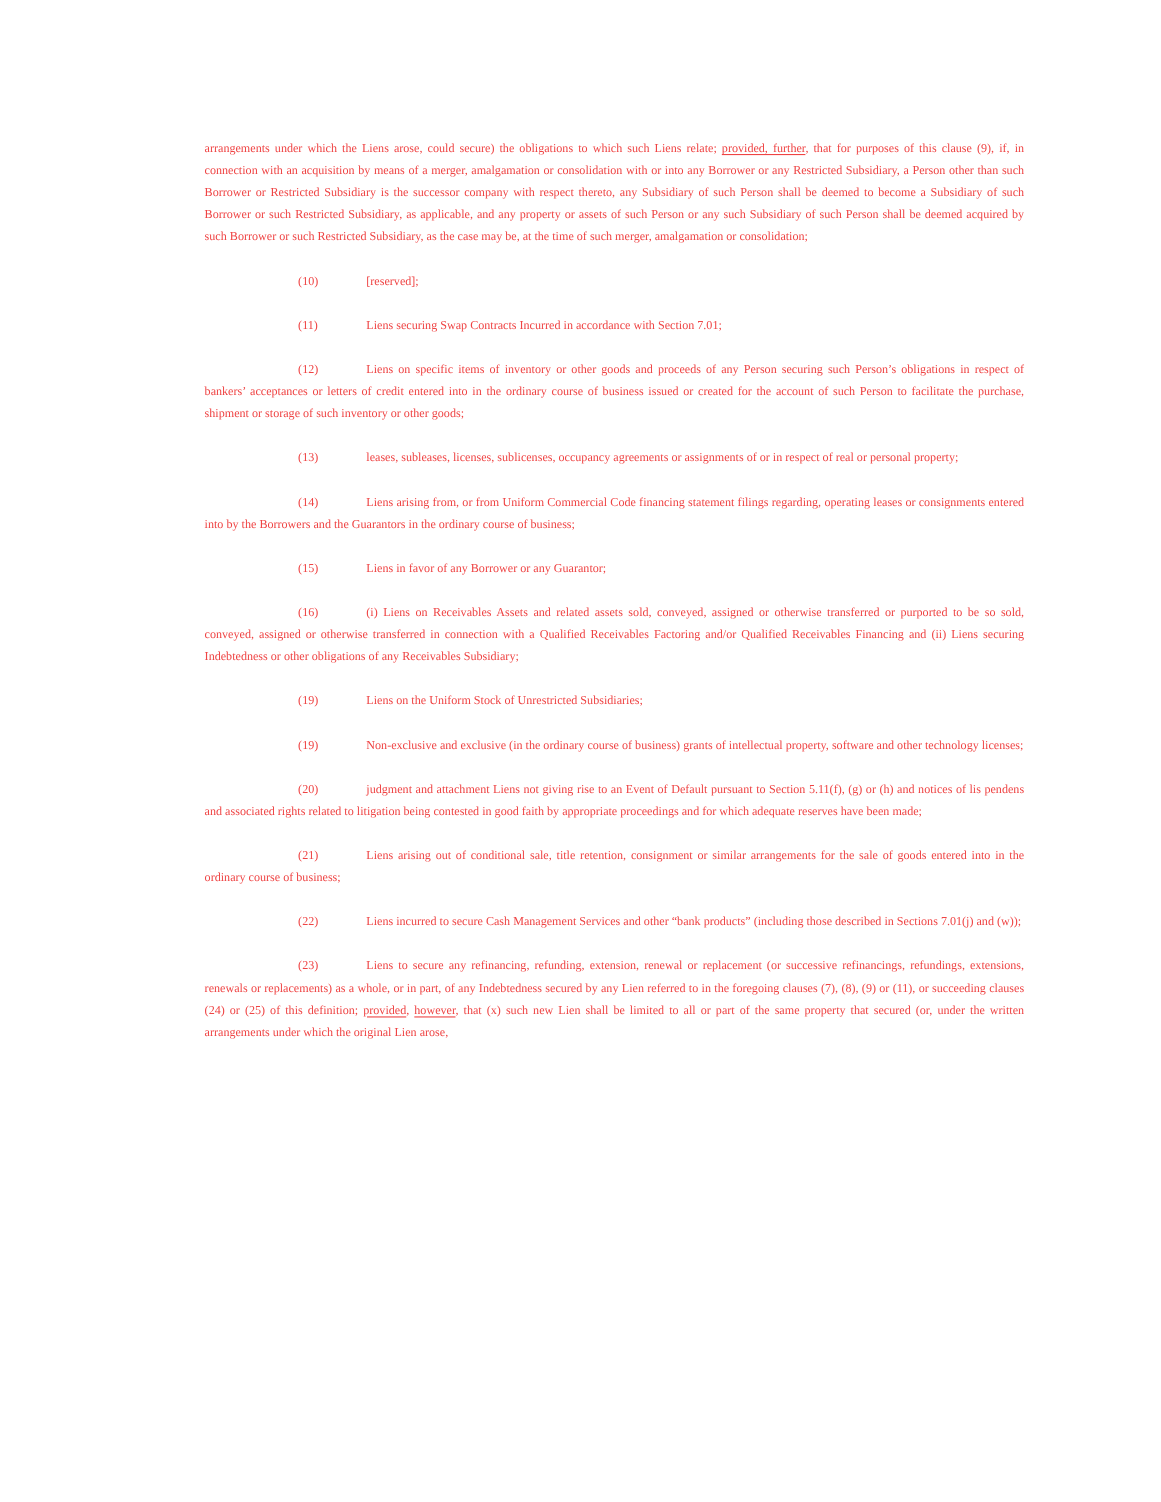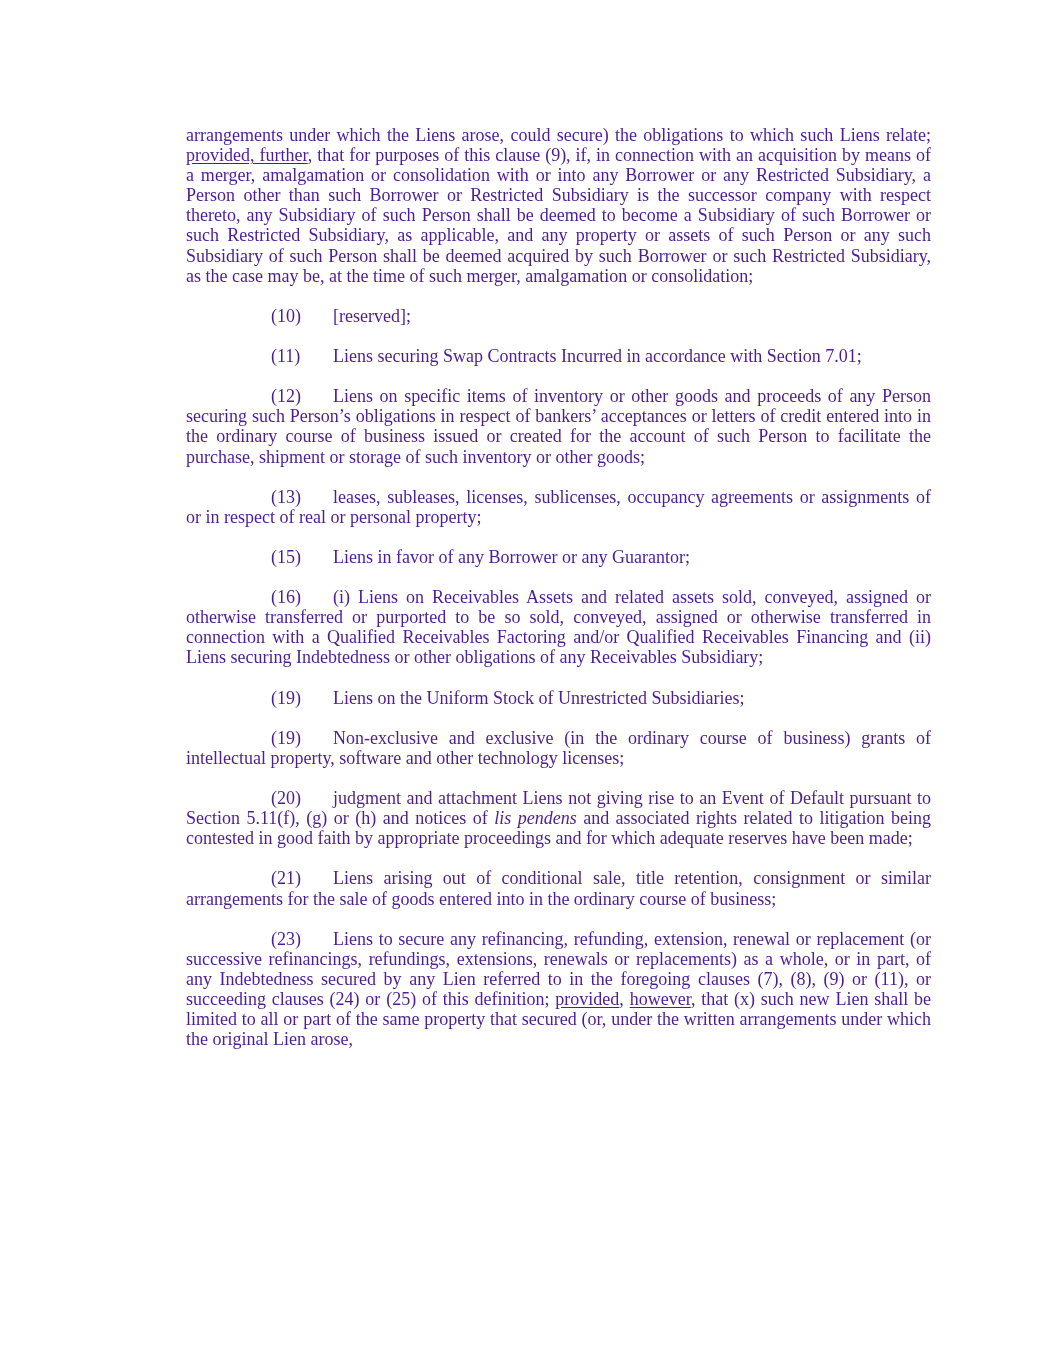--- a/index.html
+++ b/index.html
@@ -12,43 +12,43 @@
     height: 1365px;
     position: relative;
     overflow: hidden;
   }
   .page {
     position: absolute;
     left: 186px;
     top: 125px;
     width: 745px;
     font-family: "Liberation Serif", "DejaVu Serif", serif;
-    font-size: 18px;
+    font-size: 11px;
     line-height: 20.1px;
-    color: #4c1d95;
+    color: #ef4444;
   }
   .para {
     margin: 0 0 20.1px 0;
     text-align: justify;
     text-justify: inter-word;
   }
   .para.indent {
     text-indent: 62px;
   }
   .num {
     display: inline-block;
     width: 62px;
     text-indent: 0;
     margin-left: 23px;
   }
   .u {
     text-decoration: underline;
     text-underline-offset: 2px;
   }
-  .i { font-style: italic; }
+  .i { }
 </style>
 </head>
 <body>
 
 <div class="page">
 
   <p class="para">
     <span>arrangements under which the Liens arose, could secure) the obligations to which such Liens relate; </span><span class="u">provided, further</span><span>, that for purposes of this clause (9), if, in connection with an acquisition by means of a merger, amalgamation or consolidation with or into any Borrower or any Restricted Subsidiary, a Person other than such Borrower or Restricted Subsidiary is the successor company with respect thereto, any Subsidiary of such Person shall be deemed to become a Subsidiary of such Borrower or such Restricted Subsidiary, as applicable, and any property or assets of such Person or any such Subsidiary of such Person shall be deemed acquired by such Borrower or such Restricted Subsidiary, as the case may be, at the time of such merger, amalgamation or consolidation;</span>
   </p>
 
@@ -61,20 +61,23 @@
   </p>
 
   <p class="para indent">
     <span class="num">(12)</span><span>Liens on specific items of inventory or other goods and proceeds of any Person securing such Person’s obligations in respect of bankers’ acceptances or letters of credit entered into in the ordinary course of business issued or created for the account of such Person to facilitate the purchase, shipment or storage of such inventory or other goods;</span>
   </p>
 
   <p class="para indent">
     <span class="num">(13)</span><span>leases, subleases, licenses, sublicenses, occupancy agreements or assignments of or in respect of real or personal property;</span>
   </p>
 
+  <p class="para indent">
+    <span class="num">(14)</span><span>Liens arising from, or from Uniform Commercial Code financing statement filings regarding, operating leases or consignments entered into by the Borrowers and the Guarantors in the ordinary course of business;</span>
+  </p>
 
   <p class="para indent">
     <span class="num">(15)</span><span>Liens in favor of any Borrower or any Guarantor;</span>
   </p>
 
   <p class="para indent">
     <span class="num">(16)</span><span>(i) Liens on Receivables Assets and related assets sold, conveyed, assigned or otherwise transferred or purported to be so sold, conveyed, assigned or otherwise transferred in connection with a Qualified Receivables Factoring and/or Qualified Receivables Financing and (ii) Liens securing Indebtedness or other obligations of any Receivables Subsidiary;</span>
   </p>
 
 
@@ -87,18 +90,21 @@
   </p>
 
   <p class="para indent">
     <span class="num">(20)</span><span>judgment and attachment Liens not giving rise to an Event of Default pursuant to Section 5.11(f), (g) or (h) and notices of </span><span class="i">lis pendens</span><span> and associated rights related to litigation being contested in good faith by appropriate proceedings and for which adequate reserves have been made;</span>
   </p>
 
   <p class="para indent">
     <span class="num">(21)</span><span>Liens arising out of conditional sale, title retention, consignment or similar arrangements for the sale of goods entered into in the ordinary course of business;</span>
   </p>
 
+  <p class="para indent">
+    <span class="num">(22)</span><span>Liens incurred to secure Cash Management Services and other “bank products” (including those described in Sections 7.01(j) and (w));</span>
+  </p>
 
   <p class="para indent">
     <span class="num">(23)</span><span>Liens to secure any refinancing, refunding, extension, renewal or replacement (or successive refinancings, refundings, extensions, renewals or replacements) as a whole, or in part, of any Indebtedness secured by any Lien referred to in the foregoing clauses (7), (8), (9) or (11), or succeeding clauses (24) or (25) of this definition; </span><span class="u">provided</span><span>, </span><span class="u">however</span><span>, that (x) such new Lien shall be limited to all or part of the same property that secured (or, under the written arrangements under which the original Lien arose,</span>
   </p>
 
 </div>
 
 </body></html>

